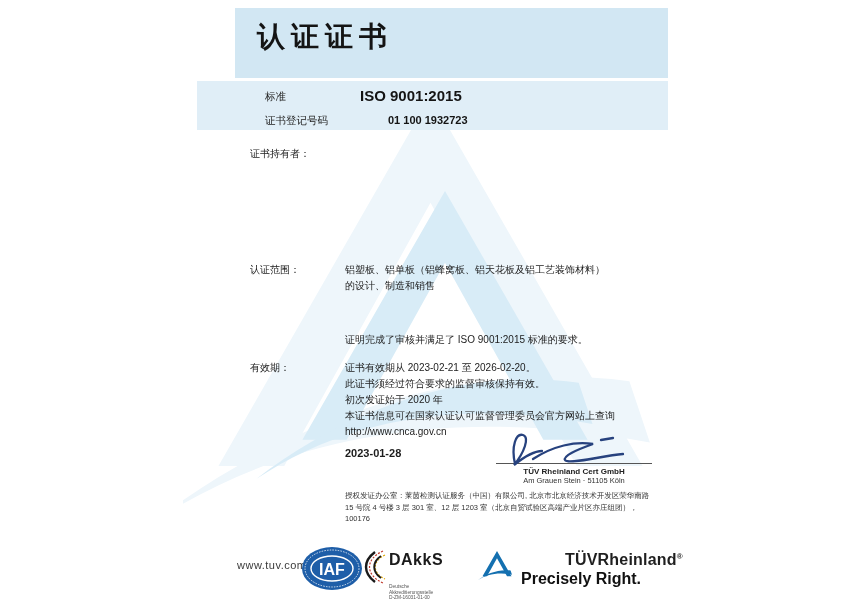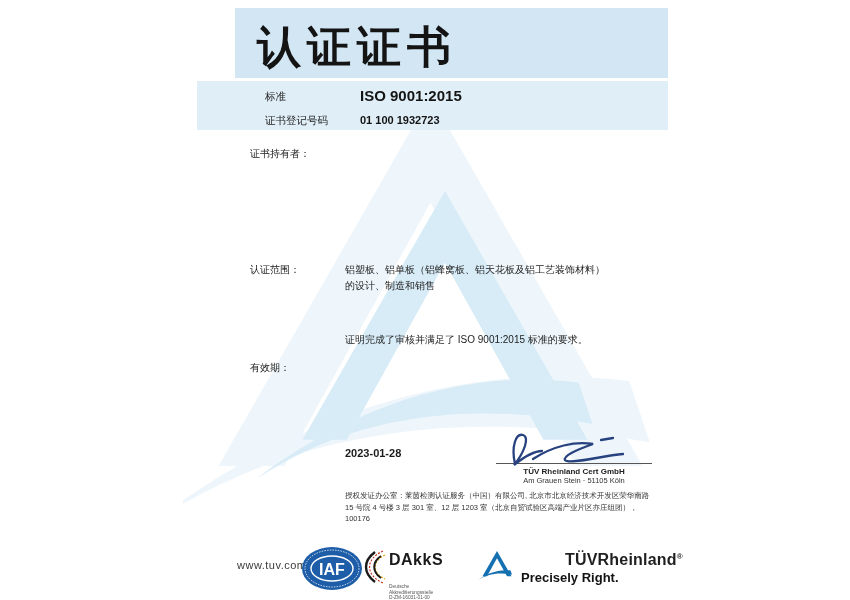--- a/index.html
+++ b/index.html
@@ -1,25 +1,25 @@
 <!DOCTYPE html>
 <html><head>
 <meta charset="utf-8">
 <style>
   html,body{margin:0;padding:0;background:#ffffff;}
   body{font-family:"Liberation Sans",sans-serif;color:#1c1c1c;}
   .stage{position:relative;width:850px;height:600px;background:#ffffff;overflow:hidden;}
   .cert-page{position:absolute;left:183px;top:8px;width:485px;height:592px;background:#ffffff;overflow:hidden;}
   .band1{position:absolute;left:52px;top:0;right:0;height:70px;background:#d2e7f3;}
   .band2{position:absolute;left:14px;top:73px;right:0;height:49px;background:#e0eef7;}
-  .cert-title{position:absolute;left:22px;top:10px;font-size:44px;font-weight:bold;letter-spacing:6px;color:#141414;}
+  .cert-title{position:absolute;left:22px;top:10px;font-size:28px;font-weight:bold;letter-spacing:6px;color:#141414;}
   .b2row{position:absolute;left:53px;right:8px;display:flex;margin-left:15px;}
   .b2row .lab{width:95px;font-size:10.5px;color:#222;}
   .b2row.r1{top:9px;}
-  .b2row.r2{top:33px;}
+  .b2row.r2{top:33px;gap:28px;}
   .iso-val{font-size:15px;font-weight:bold;color:#141414;margin-top:-3px;text-align:center;}
   .certno-val{font-size:11px;font-weight:bold;color:#141414;}
   .body-abs{position:absolute;font-size:10px;line-height:16px;color:#1c1c1c;z-index:2;}
   .lbl{left:67px;width:92px;}
   .val{left:162px;width:320px;}
   .bold{font-weight:bold;}
   .wmark{position:absolute;z-index:0;}
   .office{font-size:7.5px;line-height:11.5px;color:#333;white-space:nowrap;}
   .sigline{position:absolute;left:313px;top:455px;width:156px;border-top:1.5px solid #555;z-index:2;}
   .issuer{position:absolute;left:313px;top:459px;width:156px;text-align:center;z-index:2;}
@@ -31,21 +31,21 @@
   .website{position:absolute;left:237px;top:559px;font-size:11px;color:#3a3a3a;letter-spacing:0.5px;}
   .iaf{position:absolute;left:301px;top:546px;}
   .dakks{position:absolute;left:363px;top:549px;width:88px;}
   .dakks-top{display:flex;align-items:flex-start;}
   .dakks-name{font-size:16px;font-weight:bold;color:#1a1a1a;letter-spacing:0.5px;margin-left:2px;margin-top:2px;}
   .dakks-sub{margin-left:26px;margin-top:-1px;font-size:4.8px;line-height:5.6px;color:#555;}
   .tuvlogo{position:absolute;left:477px;top:550px;}
   .tuvtext{position:absolute;left:521px;top:551px;}
   .tuv-brand{font-size:16px;font-weight:bold;color:#1f1f1f;letter-spacing:0.2px;margin-left:44px;}
   .tuv-brand sup{font-size:8px;}
-  .tuv-tag{font-size:13px;font-weight:bold;color:#111;margin-top:1px;}
+  .tuv-tag{font-size:16px;font-weight:bold;color:#111;margin-top:1px;}
 </style>
 </head>
 <body>
 
 <div class="stage">
   <div class="cert-page">
 
     <svg class="wmark" style="left:-45px;top:80px;" width="585" height="440" viewBox="0 0 400 300">
       <path d="M200 5 L345 258 L300 258 L200 78 L100 258 L55 258 Z" fill="#eef6fb"></path>
       <path d="M8 298 C 98 238 212 216 350 242 L 336 200 C 214 184 96 230 8 298 Z" fill="#eef6fb"></path>
@@ -75,20 +75,27 @@
 
     <div class="body-abs lbl" style="top:254px;">认证范围：</div>
     <div class="body-abs val" style="top:254px;">
       <div>铝塑板、铝单板（铝蜂窝板、铝天花板及铝工艺装饰材料）</div>
       <div>的设计、制造和销售</div>
     </div>
 
     <div class="body-abs val" style="top:324px;">证明完成了审核并满足了 ISO 9001:2015 标准的要求。</div>
 
     <div class="body-abs lbl" style="top:352px;">有效期：</div>
+    <div class="body-abs val" style="top:352px;">
+      <div>证书有效期从 2023-02-21 至 2026-02-20。</div>
+      <div>此证书须经过符合要求的监督审核保持有效。</div>
+      <div>初次发证始于 2020 年</div>
+      <div>本证书信息可在国家认证认可监督管理委员会官方网站上查询</div>
+      <div>http://www.cnca.gov.cn</div>
+    </div>
 
     <div class="date">2023-01-28</div>
 
     <svg class="sig-svg" width="150" height="40" viewBox="0 0 150 40">
       <g fill="none" stroke="#27427e" stroke-width="2.3" stroke-linecap="round">
         <path d="M14 36 C 10 18, 15 5, 22 7 C 29 9, 23 25, 13 37 C 23 29, 33 23, 41 23"></path>
         <path d="M32 31 C 52 18, 74 13, 92 16 C 75 22, 62 28, 64 32 C 67 37, 100 28, 122 26"></path>
         <path d="M100 12 L 112 10"></path>
       </g>
     </svg>

